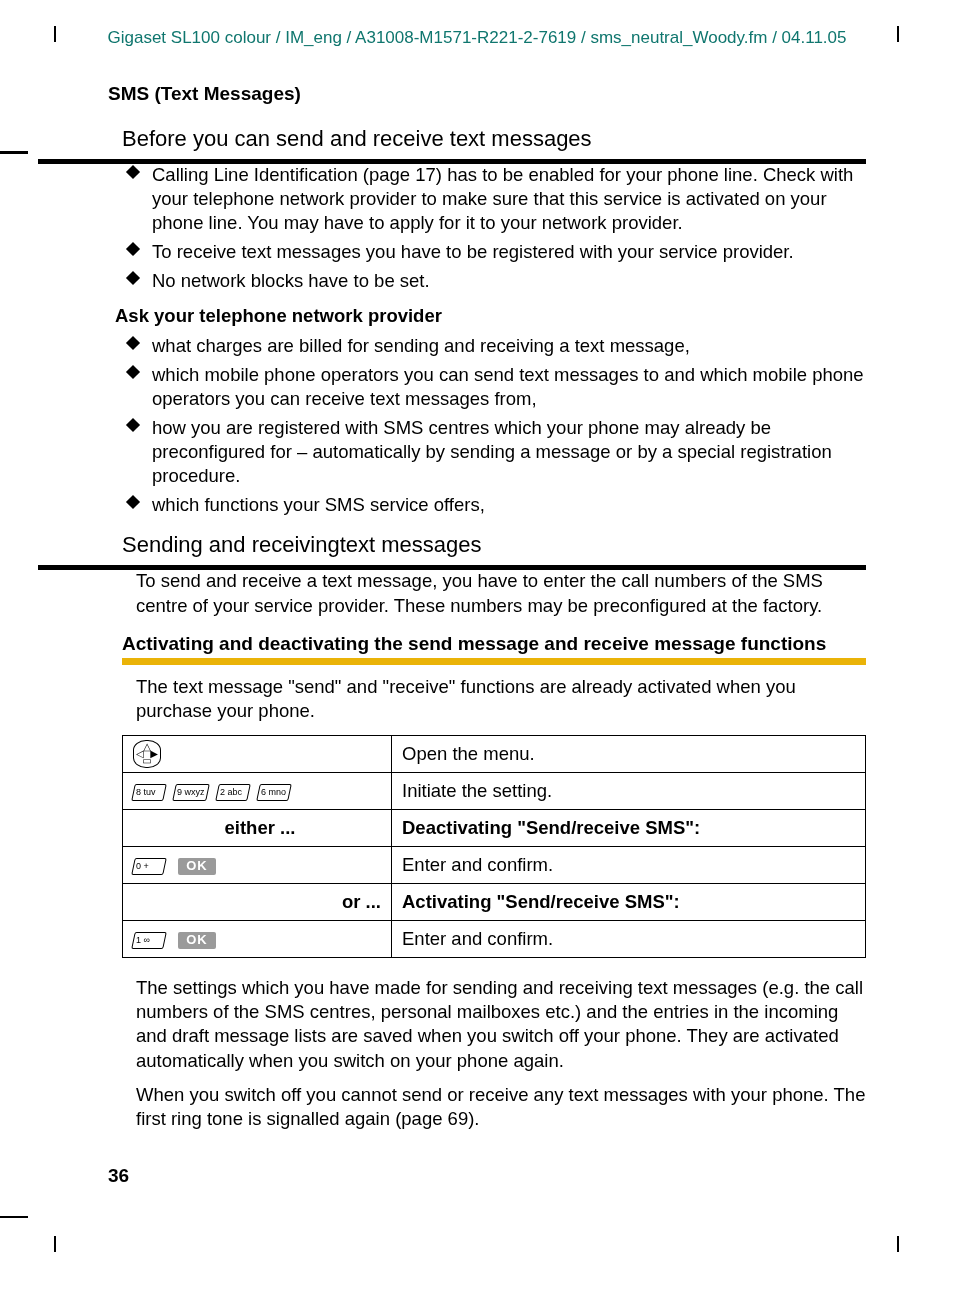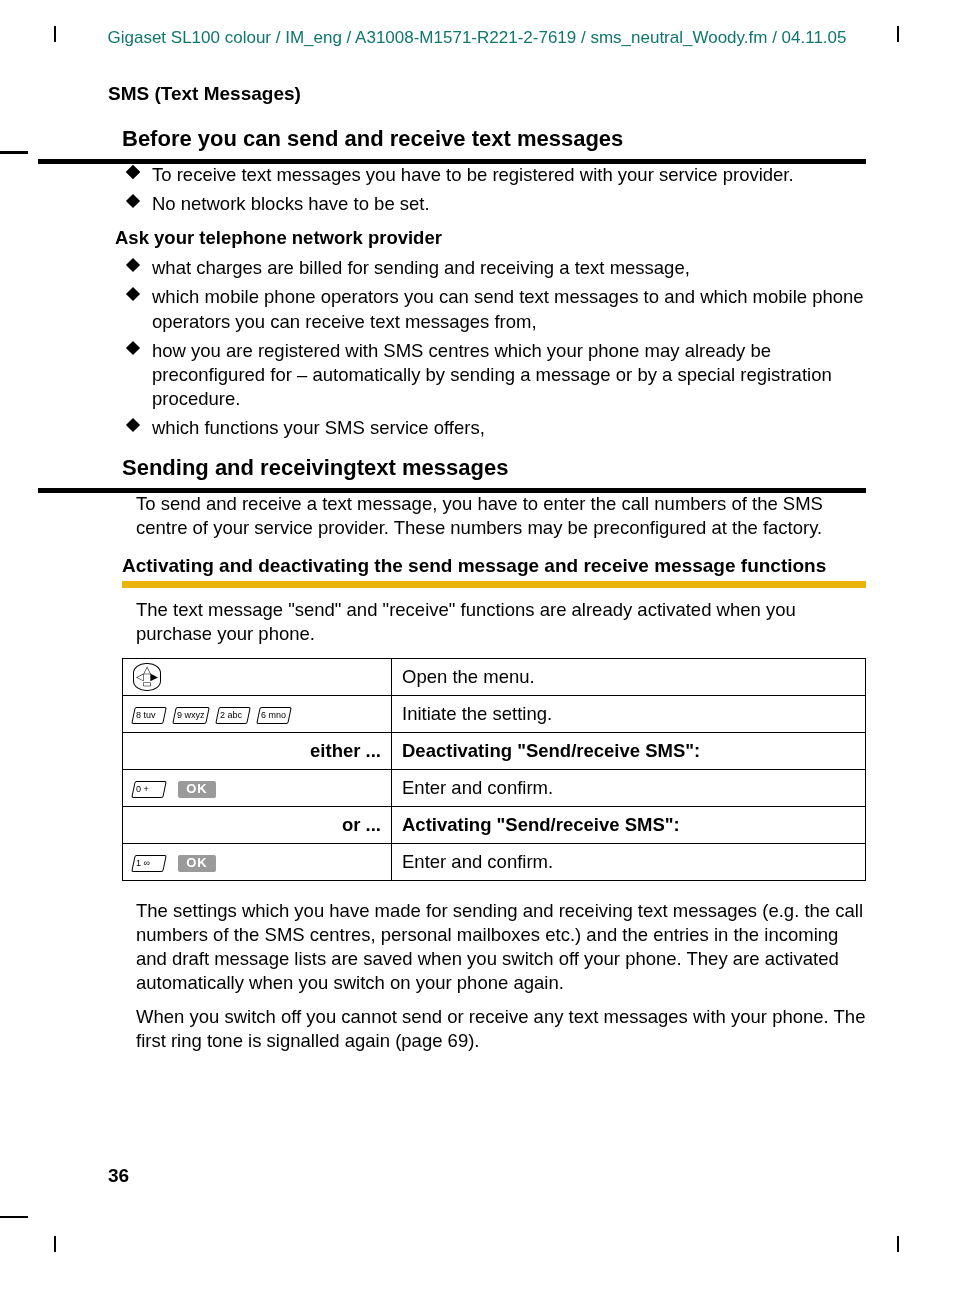--- a/index.html
+++ b/index.html
@@ -22,21 +22,21 @@
   .hdr{
     position:absolute;left:82px;top:28px;width:790px;
     text-align:center;font-size:17px;color:#0f766e;
   }
   .content{
     position:absolute;left:108px;top:82px;width:758px;
     font-size:18.5px;line-height:1.3;
   }
   .sect-label{font-weight:700;font-size:19px;margin:0 0 18px 0;}
   .h1{
-    font-weight:700;font-size:22px;margin:0 0 6px 14px;
+    font-weight:400;font-size:22px;margin:0 0 6px 14px;
     border-bottom:none;
   }
   .h1-rule-wrap{position:relative;height:0;margin:0 0 10px 0;}
   .h1-rule{
     position:absolute;left:-70px;right:0;top:0;height:5px;background:#000;
   }
   .ul{list-style:none;padding:0;margin:0 0 10px 0;}
   .ul li{padding-left:44px;position:relative;margin:0 0 5px 0;}
   .ul li .bullet{
     position:absolute;left:20px;top:4px;
@@ -107,21 +107,21 @@
   <div class="content">
 
     <div class="sect-label">SMS (Text Messages)</div>
 
     <div class="h1">Before you can send and receive text messages</div>
     <div class="h1-rule-wrap">
         <div class="h1-rule"></div>
       </div>
 
     <ul class="ul">
-      <li><span class="bullet"></span></li>
+      <li><span class="bullet"></span><span>Calling Line Identification (page 17) has to be enabled for your phone line. Check with your telephone network provider to make sure that this service is activated on your phone line. You may have to apply for it to your network provider.</span></li>
       <li><span class="bullet"></span><span>To receive text messages you have to be registered with your service provider.</span></li>
       <li><span class="bullet"></span><span>No network blocks have to be set.</span></li>
     </ul>
 
     <div class="ask-sub">Ask your telephone network provider</div>
 
     <ul class="ul">
       <li><span class="bullet"></span><span>what charges are billed for sending and receiving a text message,</span></li>
       <li><span class="bullet"></span><span>which mobile phone operators you can send text messages to and which mobile phone operators you can receive text messages from,</span></li>
       <li><span class="bullet"></span><span>how you are registered with SMS centres which your phone may already be preconfigured for – automatically by sending a message or by a special registration procedure.</span></li>
@@ -152,21 +152,21 @@
       <tr>
         <td class="keycell">
           <span class="key"><span>8 tuv</span></span>
           <span class="key"><span>9 wxyz</span></span>
           <span class="key"><span>2 abc</span></span>
           <span class="key"><span>6 mno</span></span>
         </td>
         <td>Initiate the setting.</td>
       </tr>
       <tr>
-        <td class="keycell bold" style="text-align:right;padding-left:16px;">either ...</td>
+        <td class="keycell bold" style="text-align:center;padding-left:16px;">either ...</td>
         <td class="bold">Deactivating "Send/receive SMS":</td>
       </tr>
       <tr>
         <td class="keycell">
           <span class="key"><span>0 +</span></span>
           <span class="okbtn">OK</span>
         </td>
         <td>Enter and confirm.</td>
       </tr>
       <tr>

